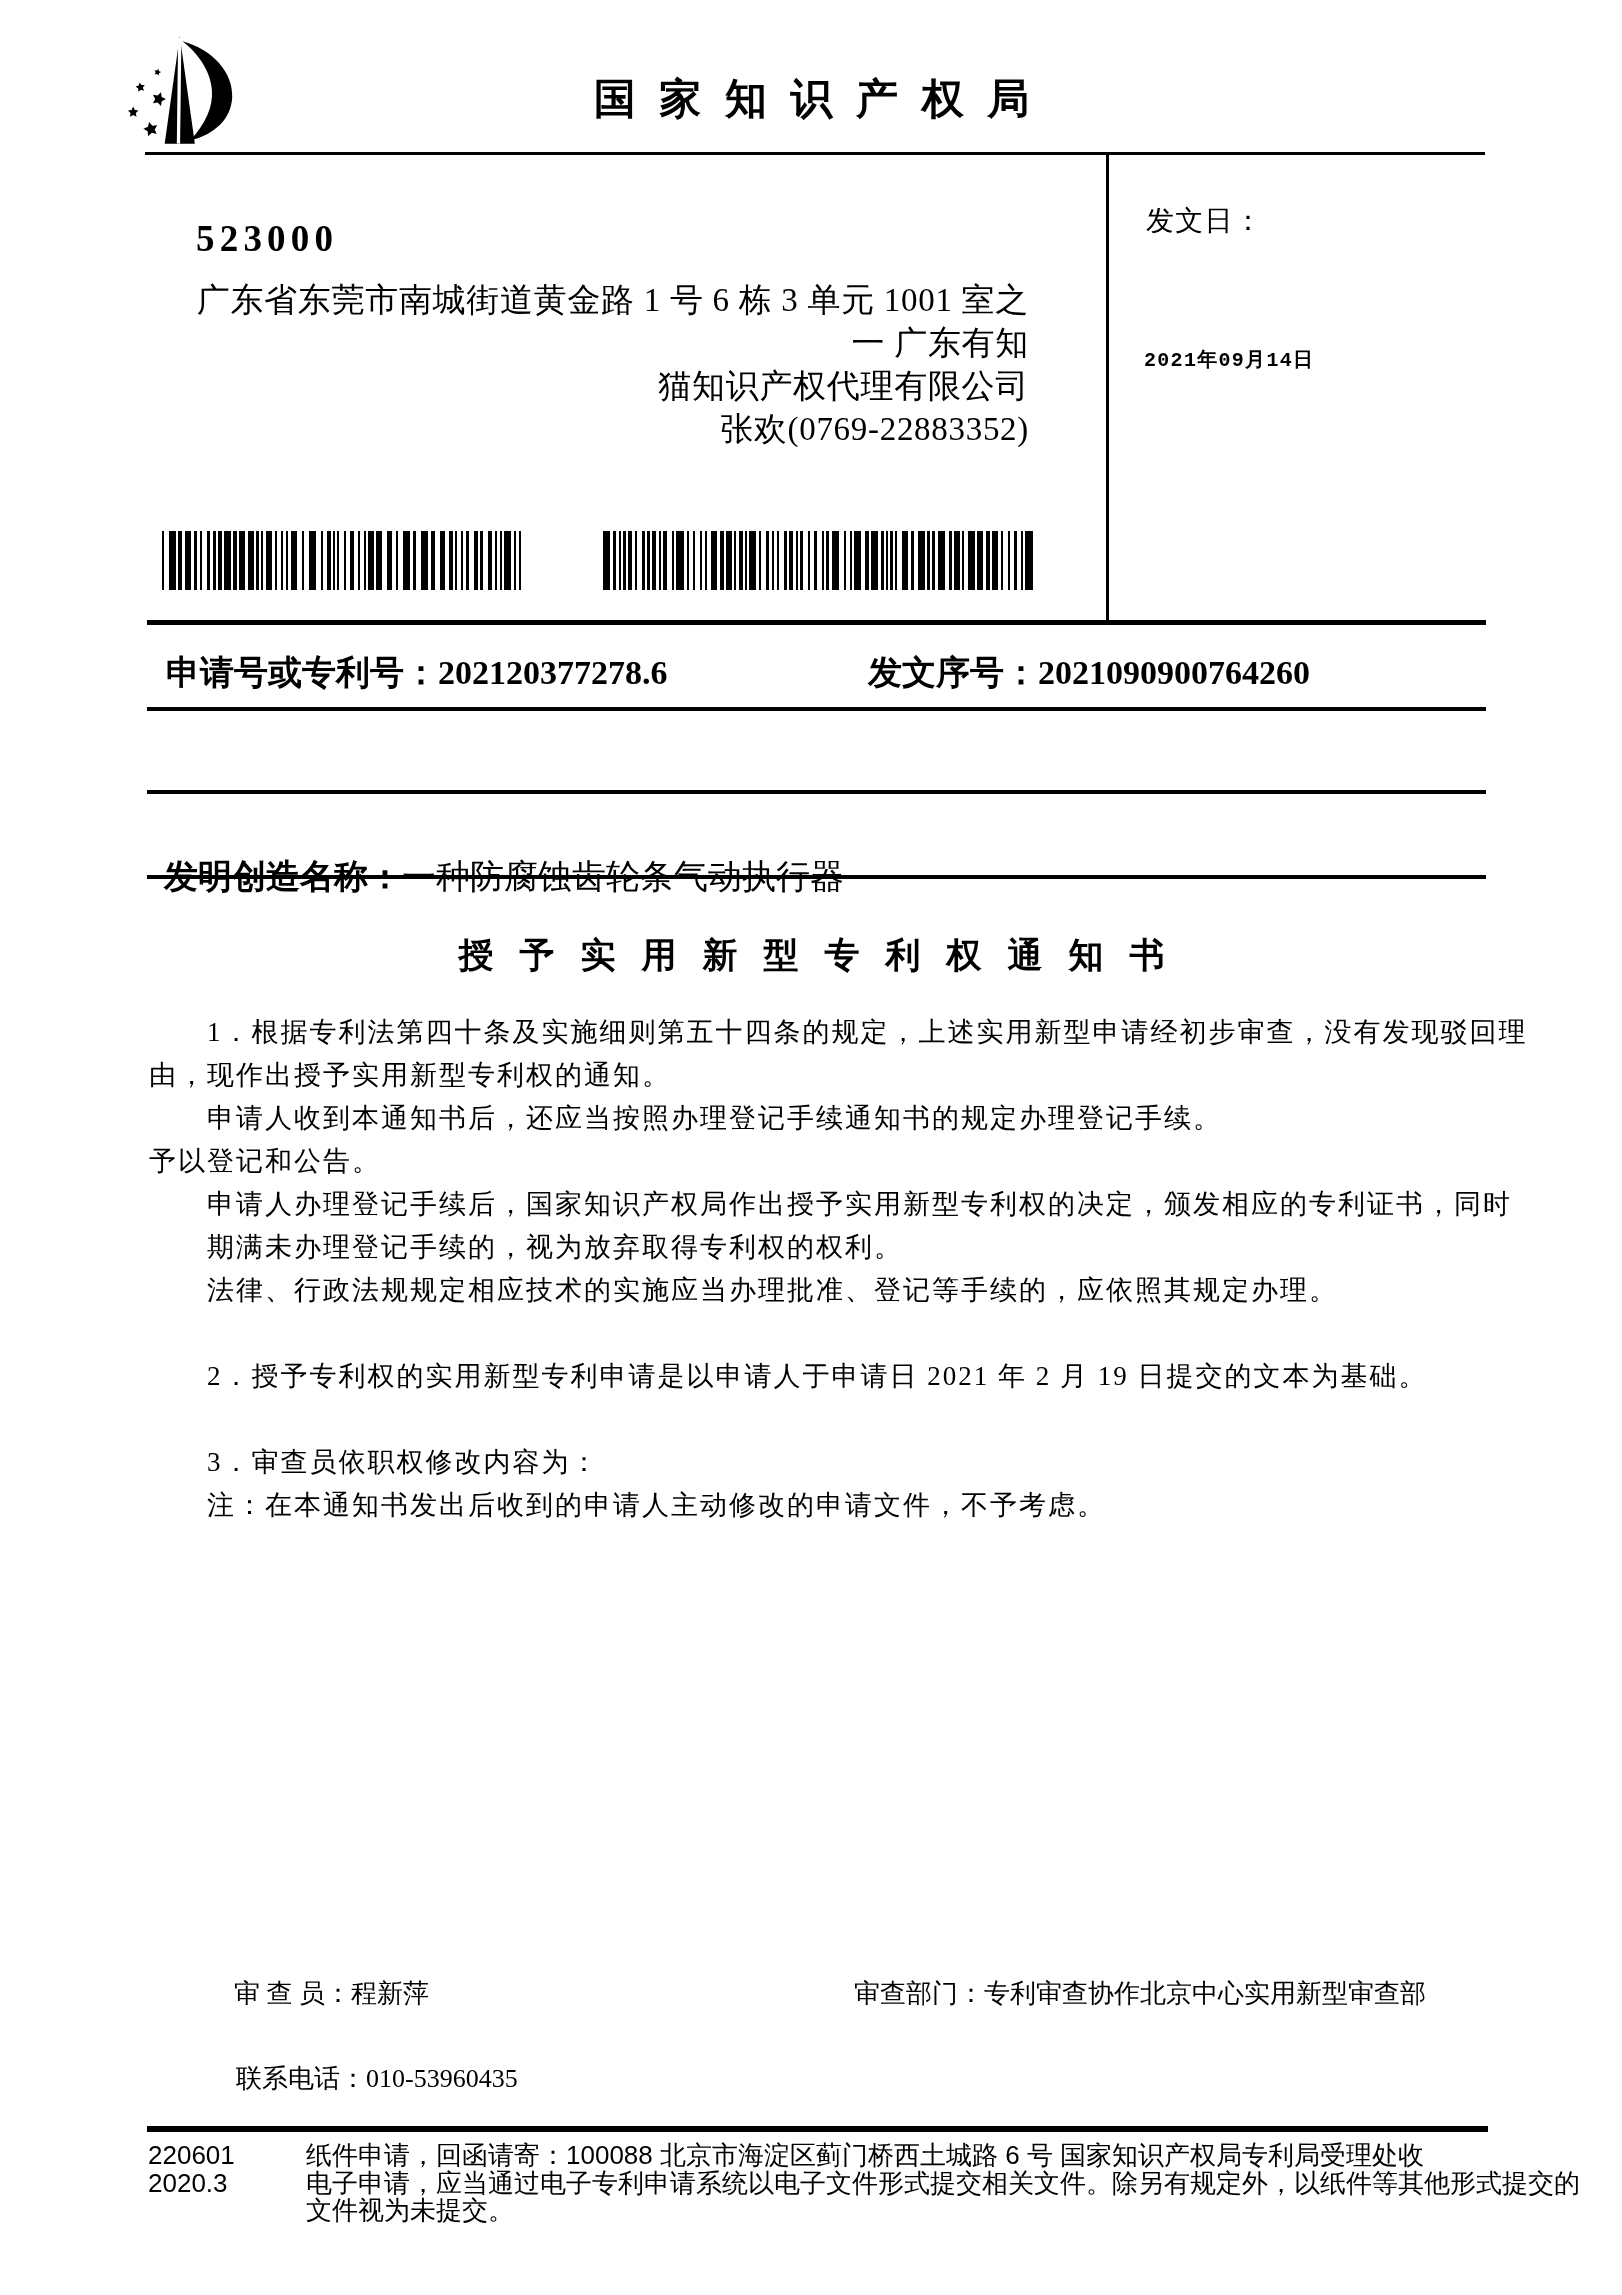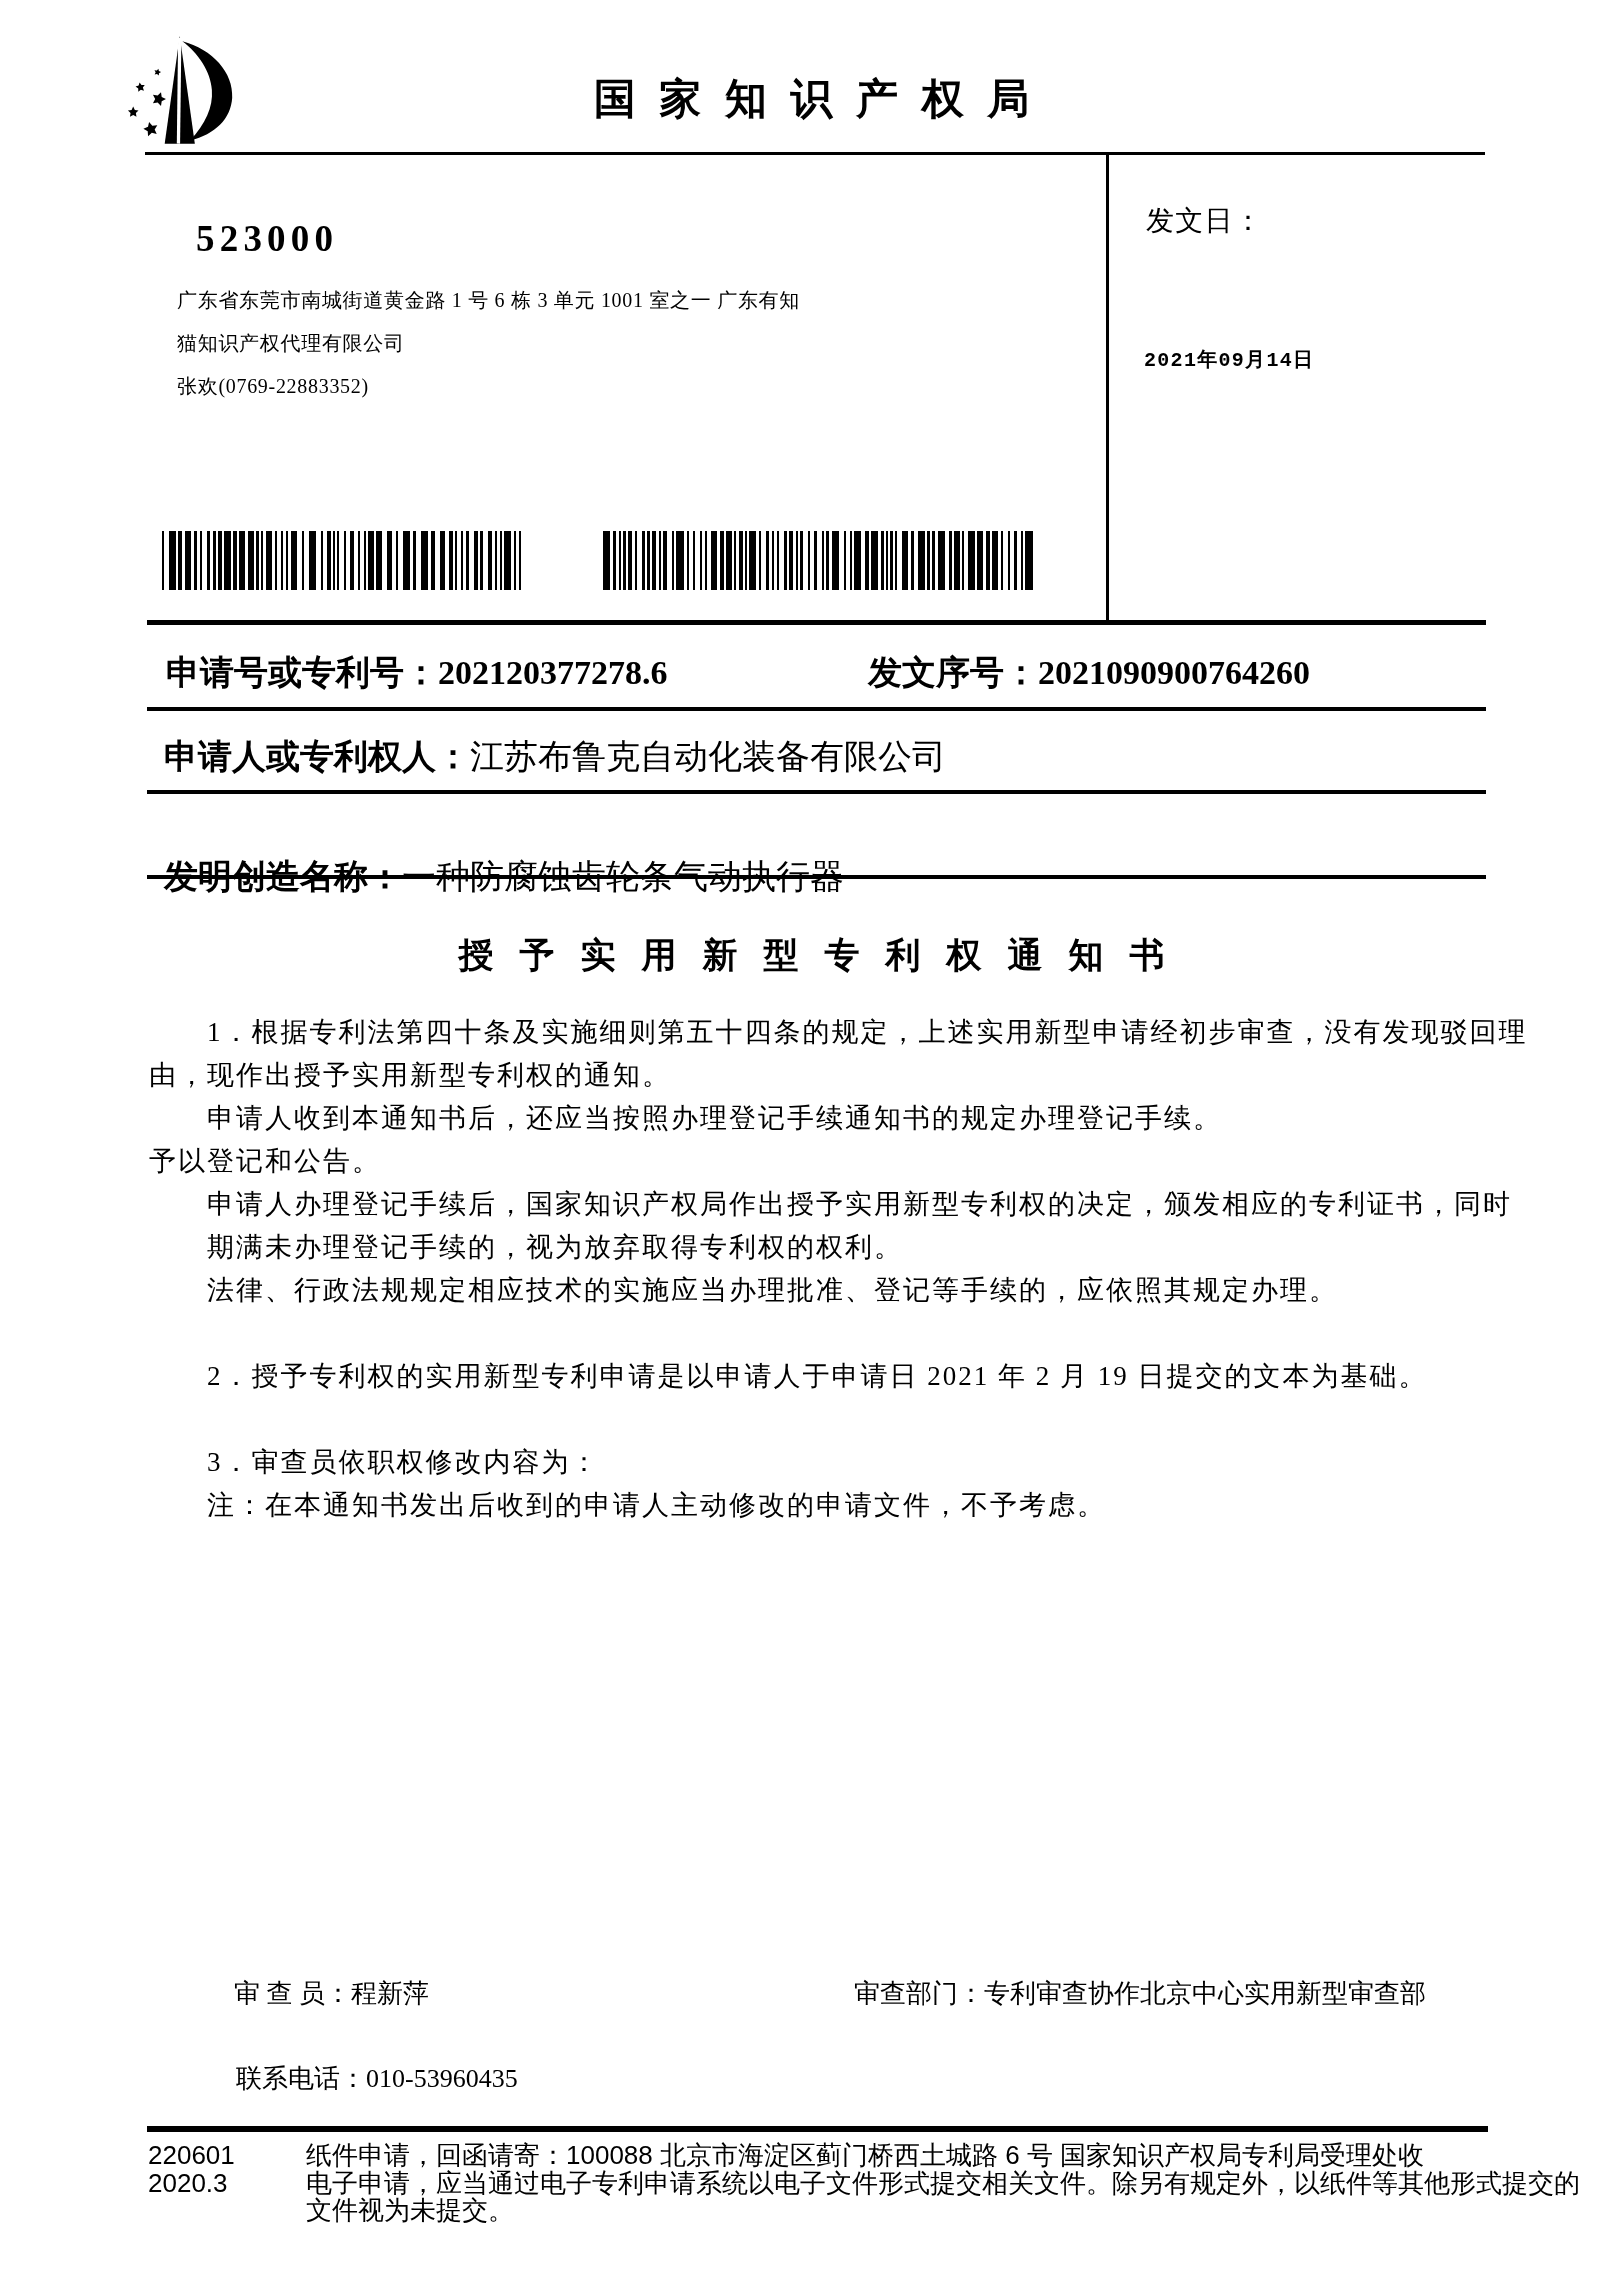--- a/index.html
+++ b/index.html
@@ -23,21 +23,21 @@
     letter-spacing:23.6px;padding-left:23.6px;
     white-space:nowrap;
   }
   
   .postcode{
     position:absolute;left:196px;top:217px;
     font-weight:bold;font-size:37px;letter-spacing:5.2px;
   }
   .addr-block{
     position:absolute;left:177px;top:279px;width:852px;
-    text-align:left;font-size:20px;line-height:43px;letter-spacing:0.7px;
+    text-align:right;font-size:33px;line-height:43px;letter-spacing:0.7px;
   }
   
   .vline{position:absolute;background:#000;}
   .dispatch-label{position:absolute;left:1146px;top:202px;font-size:28px;letter-spacing:1.3px;}
   .dispatch-date{
     position:absolute;left:1144px;top:346px;
     font-family:"Liberation Mono","DejaVu Sans Mono",monospace;
     font-weight:bold;font-size:20px;letter-spacing:1.3px;white-space:nowrap;
   }
   
@@ -110,21 +110,20 @@
 
   <div class="barcode" style="left:162px;width:365px;"><i style="width:2px"></i><u style="width:4.6px"></u><i style="width:7.2px"></i><u style="width:2.6px"></u><i style="width:3.9px"></i><u style="width:2.6px"></u><i style="width:5.9px"></i><u style="width:3.3px"></u><i style="width:3.3px"></i><u style="width:2.6px"></u><i style="width:2px"></i><u style="width:4.6px"></u><i style="width:3.9px"></i><u style="width:2.6px"></u><i style="width:3.3px"></i><u style="width:2px"></u><i style="width:3.3px"></i><u style="width:2px"></u><i style="width:7.2px"></i><u style="width:2.6px"></u><i style="width:3.9px"></i><u style="width:2px"></u><i style="width:5.9px"></i><u style="width:2.6px"></u><i style="width:5.9px"></i><u style="width:2px"></u><i style="width:3.3px"></i><u style="width:2px"></u><i style="width:2px"></i><u style="width:3.3px"></u><i style="width:5.9px"></i><u style="width:2.6px"></u><i style="width:2.6px"></i><u style="width:3.3px"></u><i style="width:2px"></i><u style="width:3.3px"></u><i style="width:2px"></i><u style="width:3.3px"></u><i style="width:5.9px"></i><u style="width:4.6px"></u><i style="width:2.6px"></i><u style="width:4.6px"></u><i style="width:7.2px"></i><u style="width:4.6px"></u><i style="width:2px"></i><u style="width:4.6px"></u><i style="width:3.3px"></i><u style="width:2px"></u><i style="width:2px"></i><u style="width:2.6px"></u><i style="width:2px"></i><u style="width:4.6px"></u><i style="width:2px"></i><u style="width:4.6px"></u><i style="width:3.9px"></i><u style="width:3.3px"></u><i style="width:2px"></i><u style="width:4.6px"></u><i style="width:2px"></i><u style="width:2px"></u><i style="width:5.9px"></i><u style="width:2px"></u><i style="width:5.9px"></i><u style="width:4.6px"></u><i style="width:5.9px"></i><u style="width:3.3px"></u><i style="width:2.6px"></i><u style="width:4.6px"></u><i style="width:7.2px"></i><u style="width:3.3px"></u><i style="width:2.6px"></i><u style="width:4.6px"></u><i style="width:7.2px"></i><u style="width:3.3px"></u><i style="width:3.9px"></i><u style="width:4.6px"></u><i style="width:5.9px"></i><u style="width:3.3px"></u><i style="width:3.9px"></i><u style="width:2px"></u><i style="width:2px"></i><u style="width:4.6px"></u><i style="width:2px"></i><u style="width:3.3px"></u><i style="width:2.6px"></i><u style="width:4.6px"></u><i style="width:3.9px"></i><u style="width:2px"></u><i style="width:3.9px"></i><u style="width:4.6px"></u><i style="width:3.9px"></i><u style="width:2.6px"></u><i style="width:2.6px"></i><u style="width:2.6px"></u><i style="width:2px"></i><u style="width:2px"></u><i style="width:7.2px"></i><u style="width:2.6px"></u><i style="width:2.6px"></i><u style="width:3.3px"></u><i style="width:2px"></i><u style="width:4.6px"></u></div>
   <div class="barcode" style="left:603px;width:432px;"><i style="width:7.2px"></i><u style="width:2.6px"></u><i style="width:3.3px"></i><u style="width:3.3px"></u><i style="width:2px"></i><u style="width:2px"></u><i style="width:2.6px"></i><u style="width:2px"></u><i style="width:3.9px"></i><u style="width:3.3px"></u><i style="width:2px"></i><u style="width:4.6px"></u><i style="width:3.3px"></i><u style="width:2px"></u><i style="width:2.6px"></i><u style="width:2.6px"></u><i style="width:3.9px"></i><u style="width:2.6px"></u><i style="width:2px"></i><u style="width:2.6px"></u><i style="width:3.9px"></i><u style="width:4.6px"></u><i style="width:2px"></i><u style="width:2.6px"></u><i style="width:7.2px"></i><u style="width:3.3px"></u><i style="width:2.6px"></i><u style="width:3.3px"></u><i style="width:2.6px"></i><u style="width:4.6px"></u><i style="width:2px"></i><u style="width:2.6px"></u><i style="width:2px"></i><u style="width:4.6px"></u><i style="width:5.9px"></i><u style="width:3.3px"></u><i style="width:3.3px"></i><u style="width:2px"></u><i style="width:5.9px"></i><u style="width:2px"></u><i style="width:2.6px"></i><u style="width:2.6px"></u><i style="width:3.9px"></i><u style="width:2px"></u><i style="width:2.6px"></i><u style="width:2px"></u><i style="width:7.2px"></i><u style="width:2.6px"></u><i style="width:2px"></i><u style="width:4.6px"></u><i style="width:3.3px"></i><u style="width:3.3px"></u><i style="width:2px"></i><u style="width:3.3px"></u><i style="width:2px"></i><u style="width:4.6px"></u><i style="width:3.3px"></i><u style="width:2px"></u><i style="width:3.9px"></i><u style="width:2.6px"></u><i style="width:2px"></i><u style="width:2px"></u><i style="width:3.3px"></i><u style="width:4.6px"></u><i style="width:2.6px"></i><u style="width:3.3px"></u><i style="width:3.3px"></i><u style="width:4.6px"></u><i style="width:2px"></i><u style="width:2.6px"></u><i style="width:2.6px"></i><u style="width:3.3px"></u><i style="width:7.2px"></i><u style="width:4.6px"></u><i style="width:2.6px"></i><u style="width:3.3px"></u><i style="width:2.6px"></i><u style="width:2px"></u><i style="width:7.2px"></i><u style="width:3.3px"></u><i style="width:3.9px"></i><u style="width:2.6px"></u><i style="width:7.2px"></i><u style="width:2.6px"></u><i style="width:2.6px"></i><u style="width:2px"></u><i style="width:2.6px"></i><u style="width:2px"></u><i style="width:3.3px"></i><u style="width:2px"></u><i style="width:2px"></i><u style="width:4.6px"></u><i style="width:5.9px"></i><u style="width:2.6px"></u><i style="width:3.9px"></i><u style="width:3.3px"></u><i style="width:7.2px"></i><u style="width:2px"></u><i style="width:2.6px"></i><u style="width:2px"></u><i style="width:3.3px"></i><u style="width:3.3px"></u><i style="width:7.2px"></i><u style="width:3.3px"></u><i style="width:3.3px"></i><u style="width:2px"></u><i style="width:5.9px"></i><u style="width:2.6px"></u><i style="width:2px"></i><u style="width:3.3px"></u><i style="width:7.2px"></i><u style="width:2.6px"></u><i style="width:5.9px"></i><u style="width:2.6px"></u><i style="width:3.9px"></i><u style="width:2px"></u><i style="width:5.9px"></i><u style="width:3.3px"></u><i style="width:2px"></i><u style="width:4.6px"></u><i style="width:2px"></i><u style="width:4.6px"></u><i style="width:2.6px"></i><u style="width:4.6px"></u><i style="width:2px"></i><u style="width:2px"></u><i style="width:7.2px"></i><u style="width:2px"></u></div>
 
   <div class="rule" style="left:147px;top:620px;width:1339px;height:4.6px;"></div>
 
   <div class="field-row b" style="left:166px;top:650px;"><span>申请号或专利号：</span><span>202120377278.6</span></div>
   <div class="field-row b" style="left:868px;top:650px;"><span>发文序号：</span><span>2021090900764260</span></div>
   <div class="rule" style="left:147px;top:707px;width:1339px;height:3.9px;"></div>
 
-  <div class="field-row" style="left:164px;top:734px;"><span class="b">申请人或专利权人：</span><span>江苏布鲁克自动化装备有限公司</span></div>
   <div class="rule" style="left:147px;top:790px;width:1339px;height:3.9px;"></div>
 
   <div class="field-row" style="left:164px;top:854px;"><span class="b">发明创造名称：</span><span>一种防腐蚀齿轮条气动执行器</span></div>
   <div class="rule" style="left:147px;top:875px;width:1339px;height:3.9px;"></div>
 
   <div class="notice-title">授予实用新型专利权通知书</div>
 
   <div class="notice-body">
     <div class="bl indent">1．根据专利法第四十条及实施细则第五十四条的规定，上述实用新型申请经初步审查，没有发现驳回理</div>
     <div class="bl">由，现作出授予实用新型专利权的通知。</div>

